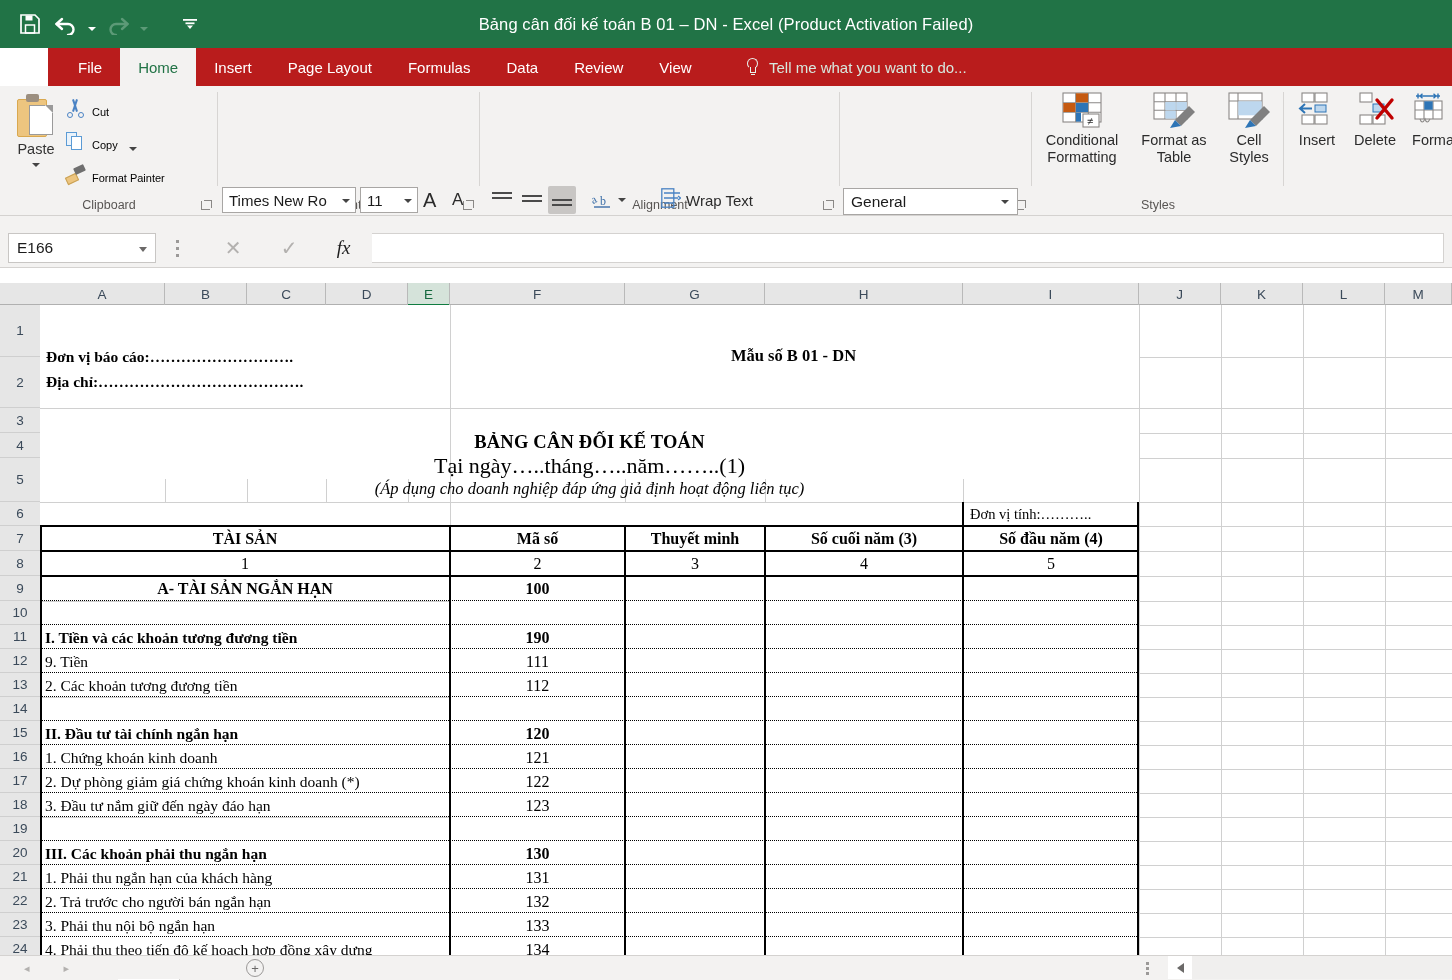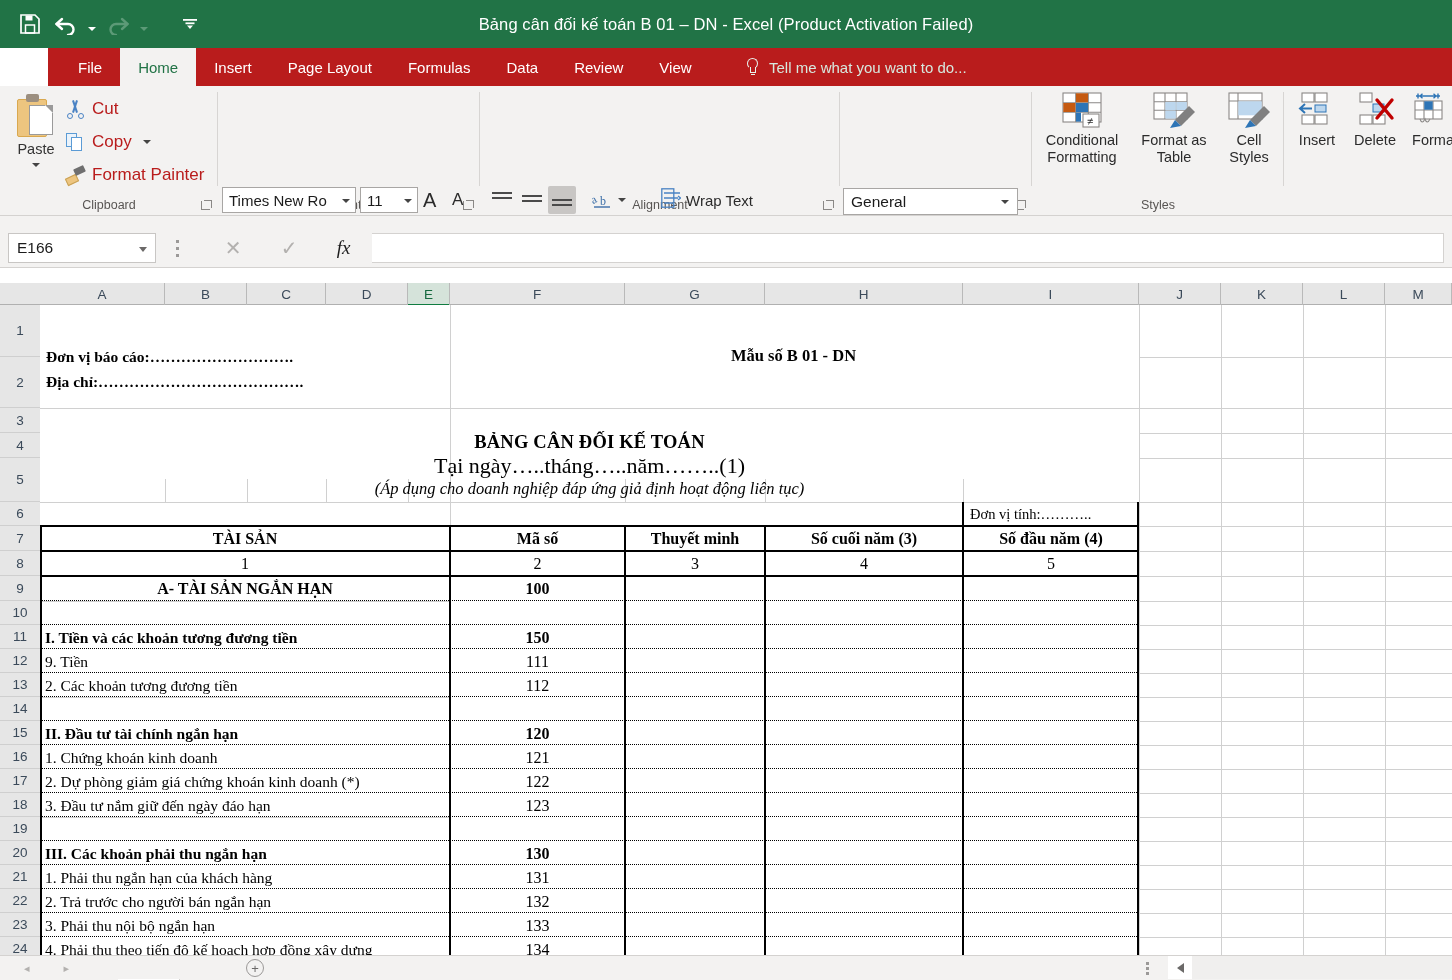--- a/index.html
+++ b/index.html
@@ -91,21 +91,21 @@
   .paste-btn { position:absolute; left: 8px; top: 6px; width:56px; height:96px;
     display:flex; flex-direction:column; align-items:center; }
   .clip-icon { width: 42px; height: 46px; position: relative; margin-top:2px; }
   .clip-body { position:absolute; left:2px; top:5px; width:30px; height:38px; background:#edc57f; border:1.5px solid #d9a84f; border-radius:2px; }
   .clip-clip  { position:absolute; left:11px; top:0px; width:13px; height:8px; background:#9c8f80; border-radius:2px;}
   .clip-page  { position:absolute; left:14px; top:11px; width:24px; height:30px; background:#ffffff; border:1.4px solid #9a9a9a;}
   .clip-page::after{content:"";position:absolute;right:-1px;top:-1px;border-width:0 8px 8px 0;border-style:solid;border-color:#ffffff #9a9a9a;}
   .paste-label { font-size: 14.5px; color:#333; margin-top:1px; }
   .mini-caret { width:0;height:0;border-left:4px solid transparent;border-right:4px solid transparent;border-top:4px solid #444; margin-top:6px; }
 
-  .cb-item { position:absolute; display:flex; align-items:center; gap:7px; font-size:17px; color:#b91c1c; }
+  .cb-item { position:absolute; display:flex; align-items:flex-end; gap:7px; font-size:11px; color:#000000; }
   .ic { width:19px; height:19px; position:relative; flex:0 0 19px; }
   
   .ic-cut .blade{position:absolute;width:2px;height:13px;background:#4a83c4;top:0;left:8px;transform:rotate(18deg);}
   .ic-cut .blade2{position:absolute;width:2px;height:13px;background:#4a83c4;top:0;left:8px;transform:rotate(-18deg);}
   .ic-cut .h1{position:absolute;width:6px;height:6px;border:1.6px solid #4a83c4;border-radius:50%;bottom:0;left:1px;}
   .ic-cut .h2{position:absolute;width:6px;height:6px;border:1.6px solid #4a83c4;border-radius:50%;bottom:0;right:1px;}
   
   .ic-copy .p1{position:absolute;left:0;top:0;width:11px;height:14px;border:1.4px solid #5b9bd5;background:#eaf3fb;}
   .ic-copy .p2{position:absolute;left:5px;top:4px;width:11px;height:14px;border:1.4px solid #5b9bd5;background:#ffffff;}
   
@@ -642,21 +642,21 @@
       <div class="cell c" style="left:2px;top:247px;width:406px;height:23px;font-size:16px">1</div>
       <div class="cell c" style="left:412px;top:247px;width:171px;height:23px;font-size:16px">2</div>
       <div class="cell c" style="left:587px;top:247px;width:136px;height:23px;font-size:16px">3</div>
       <div class="cell c" style="left:727px;top:247px;width:194px;height:23px;font-size:16px">4</div>
       <div class="cell c" style="left:925px;top:247px;width:172px;height:23px;font-size:16px">5</div>
 
       <div class="cell c b" style="left:2px;top:272px;width:406px;height:23px;font-size:16px">A- TÀI SẢN NGẮN HẠN</div>
       <div class="cell c b" style="left:412px;top:272px;width:171px;height:23px;font-size:16px">100</div>
 
       <div class="cell l b" style="left:5px;top:321px;width:404px;height:23px;font-size:15.5px">I. Tiền và các khoản tương đương tiền</div>
-      <div class="cell c b" style="left:412px;top:321px;width:171px;height:23px;font-size:16px">150</div>
+      <div class="cell c b" style="left:412px;top:321px;width:171px;height:23px;font-size:16px">190</div>
 
       <div class="cell l" style="left:5px;top:345px;width:404px;height:23px;font-size:15.5px">9. Tiền</div>
       <div class="cell c" style="left:412px;top:345px;width:171px;height:23px;font-size:16px">111</div>
 
       <div class="cell l" style="left:5px;top:369px;width:404px;height:23px;font-size:15.5px">2. Các khoản tương đương tiền</div>
       <div class="cell c" style="left:412px;top:369px;width:171px;height:23px;font-size:16px">112</div>
 
       <div class="cell l b" style="left:5px;top:417px;width:404px;height:23px;font-size:15.5px">II. Đầu tư tài chính ngắn hạn</div>
       <div class="cell c b" style="left:412px;top:417px;width:171px;height:23px;font-size:16px">120</div>
 

